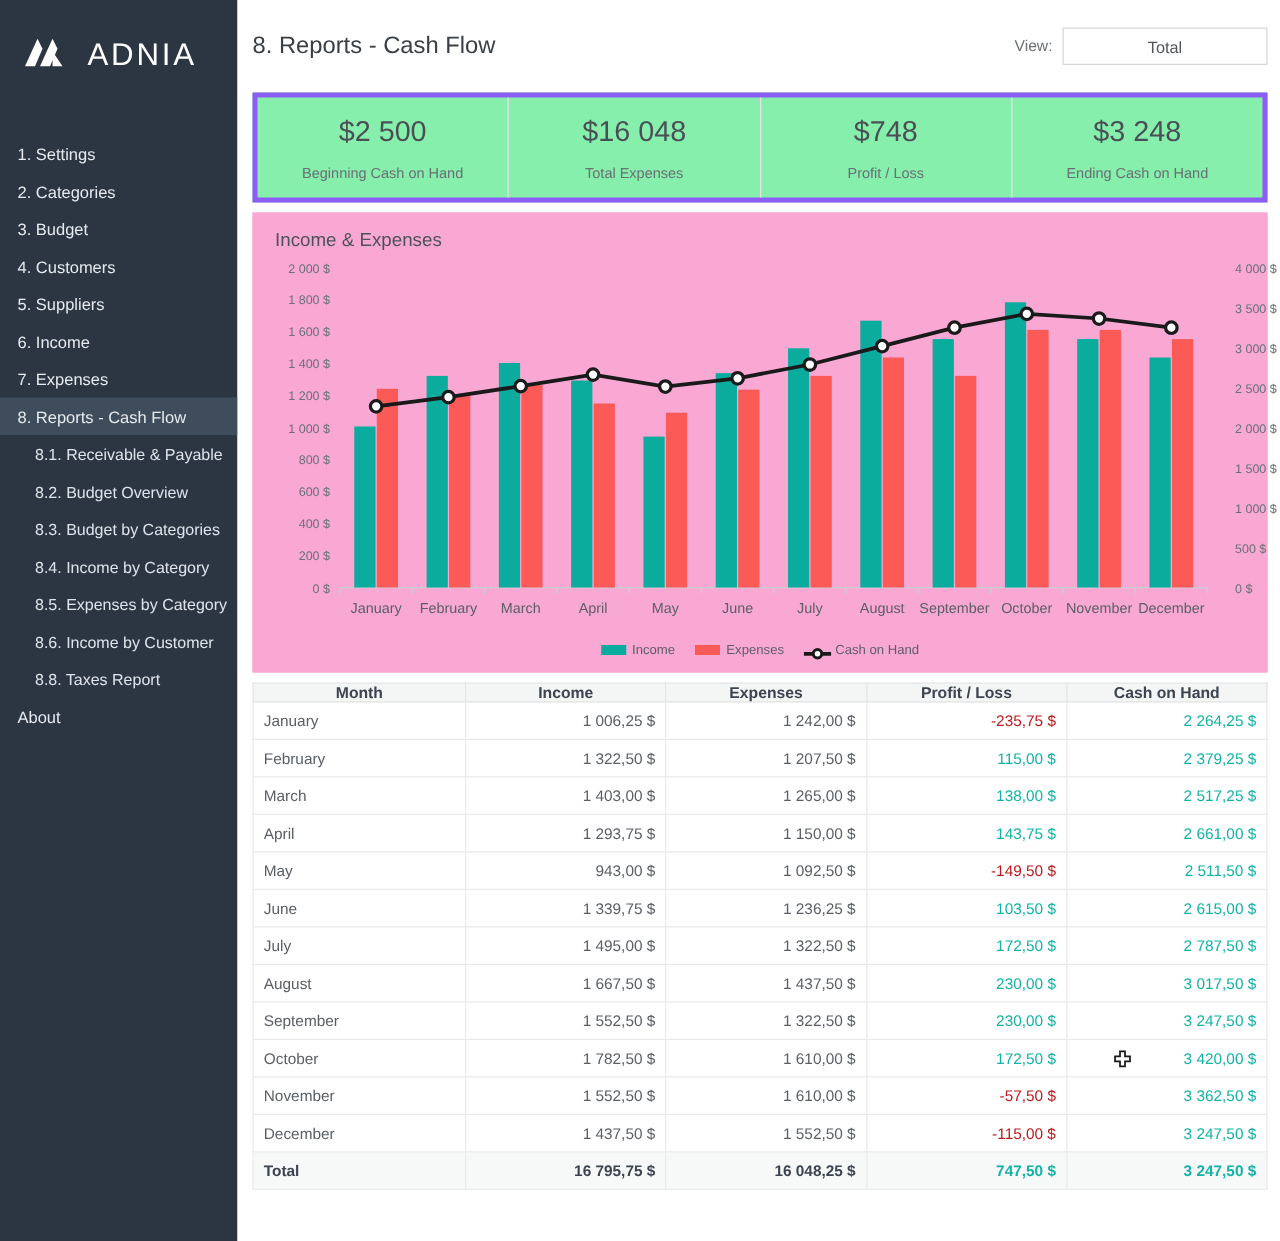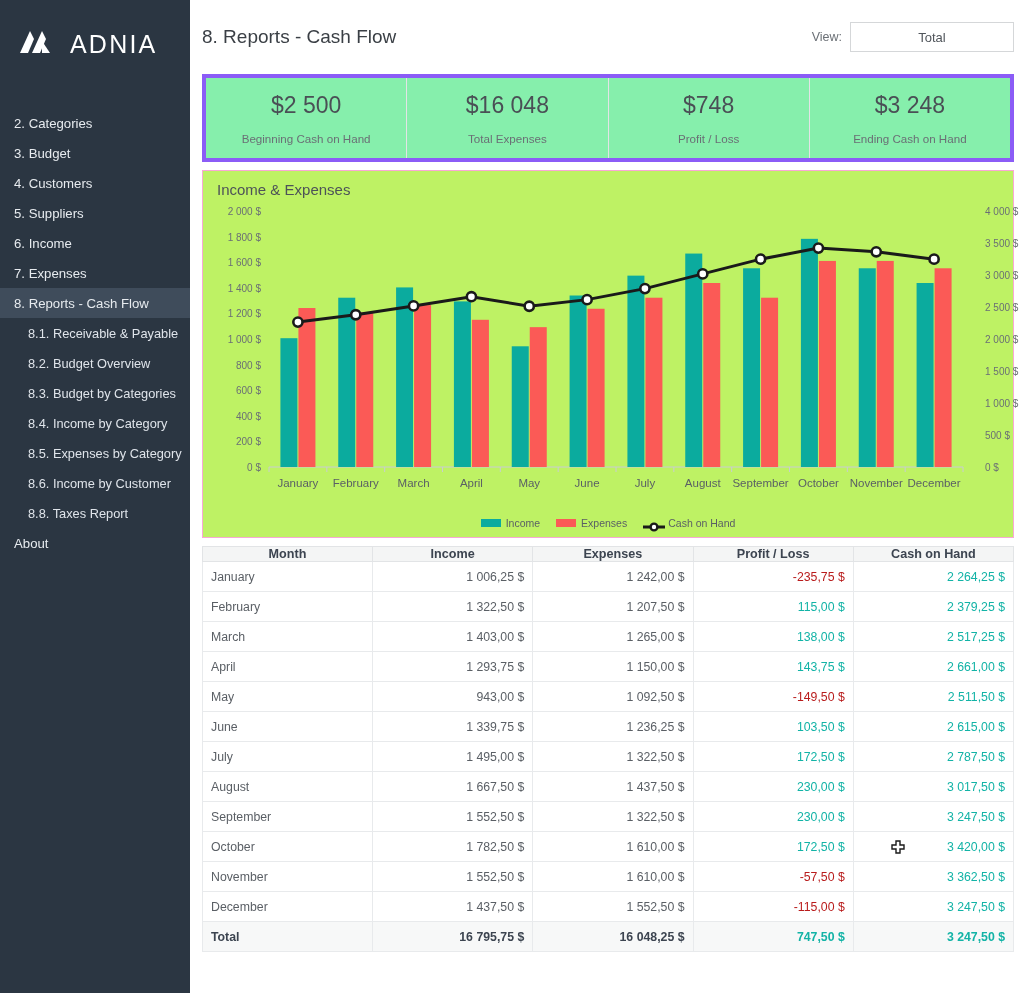--- a/index.html
+++ b/index.html
@@ -63,22 +63,22 @@
     flex: 1; display: flex; flex-direction: column;
     align-items: center; justify-content: center; gap: 13px;
     border-right: 1px solid #e2e4e6;
   }
   .kpi:last-child { border-right: none; }
   .kpi-value { font-size: 23px; color: #4a4f55; font-weight: 400; }
   .kpi-label { font-size: 11.6px; color: #6a6f75; }
 
   
   .chart-panel {
-    margin: 8px 10px 0 12px; border: 1px solid #f9a8d4;
-    height: 368px; background: #bef264; position: relative;
+    margin: 8px 10px 0 12px; border: 4px solid #f9a8d4;
+    height: 368px; background: #f9a8d4; position: relative;
   }
   .chart-title {
     position: absolute; left: 14px; top: 10px;
     font-size: 15px; color: #4d5258;
   }
   .chart-svg { position: absolute; left: 0; top: 26px; }
   .legend {
     position: absolute; bottom: 8px; left: 0; right: 0;
     display: flex; align-items: center; justify-content: center; gap: 16px;
   }
@@ -119,20 +119,23 @@
       <span class="brand-mark">
         <svg width="40" height="34" viewBox="0 0 40 34">
           <path d="M4 26 L14 4 L18 12 L12 26 Z" fill="#ffffff"></path>
           <path d="M16 26 L26 4 L30 12 L24 26 Z" fill="#ffffff"></path>
           <path d="M26 14 L34 26 L26 26 Z" fill="#ffffff"></path>
         </svg>
       </span>
       <span class="brand-name">ADNIA</span>
     </div>
     <nav class="nav" id="nav">
+        <div class="nav-item plain">
+          <span>1. Settings</span>
+        </div>
         <div class="nav-item plain">
           <span>2. Categories</span>
         </div>
         <div class="nav-item plain">
           <span>3. Budget</span>
         </div>
         <div class="nav-item plain">
           <span>4. Customers</span>
         </div>
         <div class="nav-item plain">

